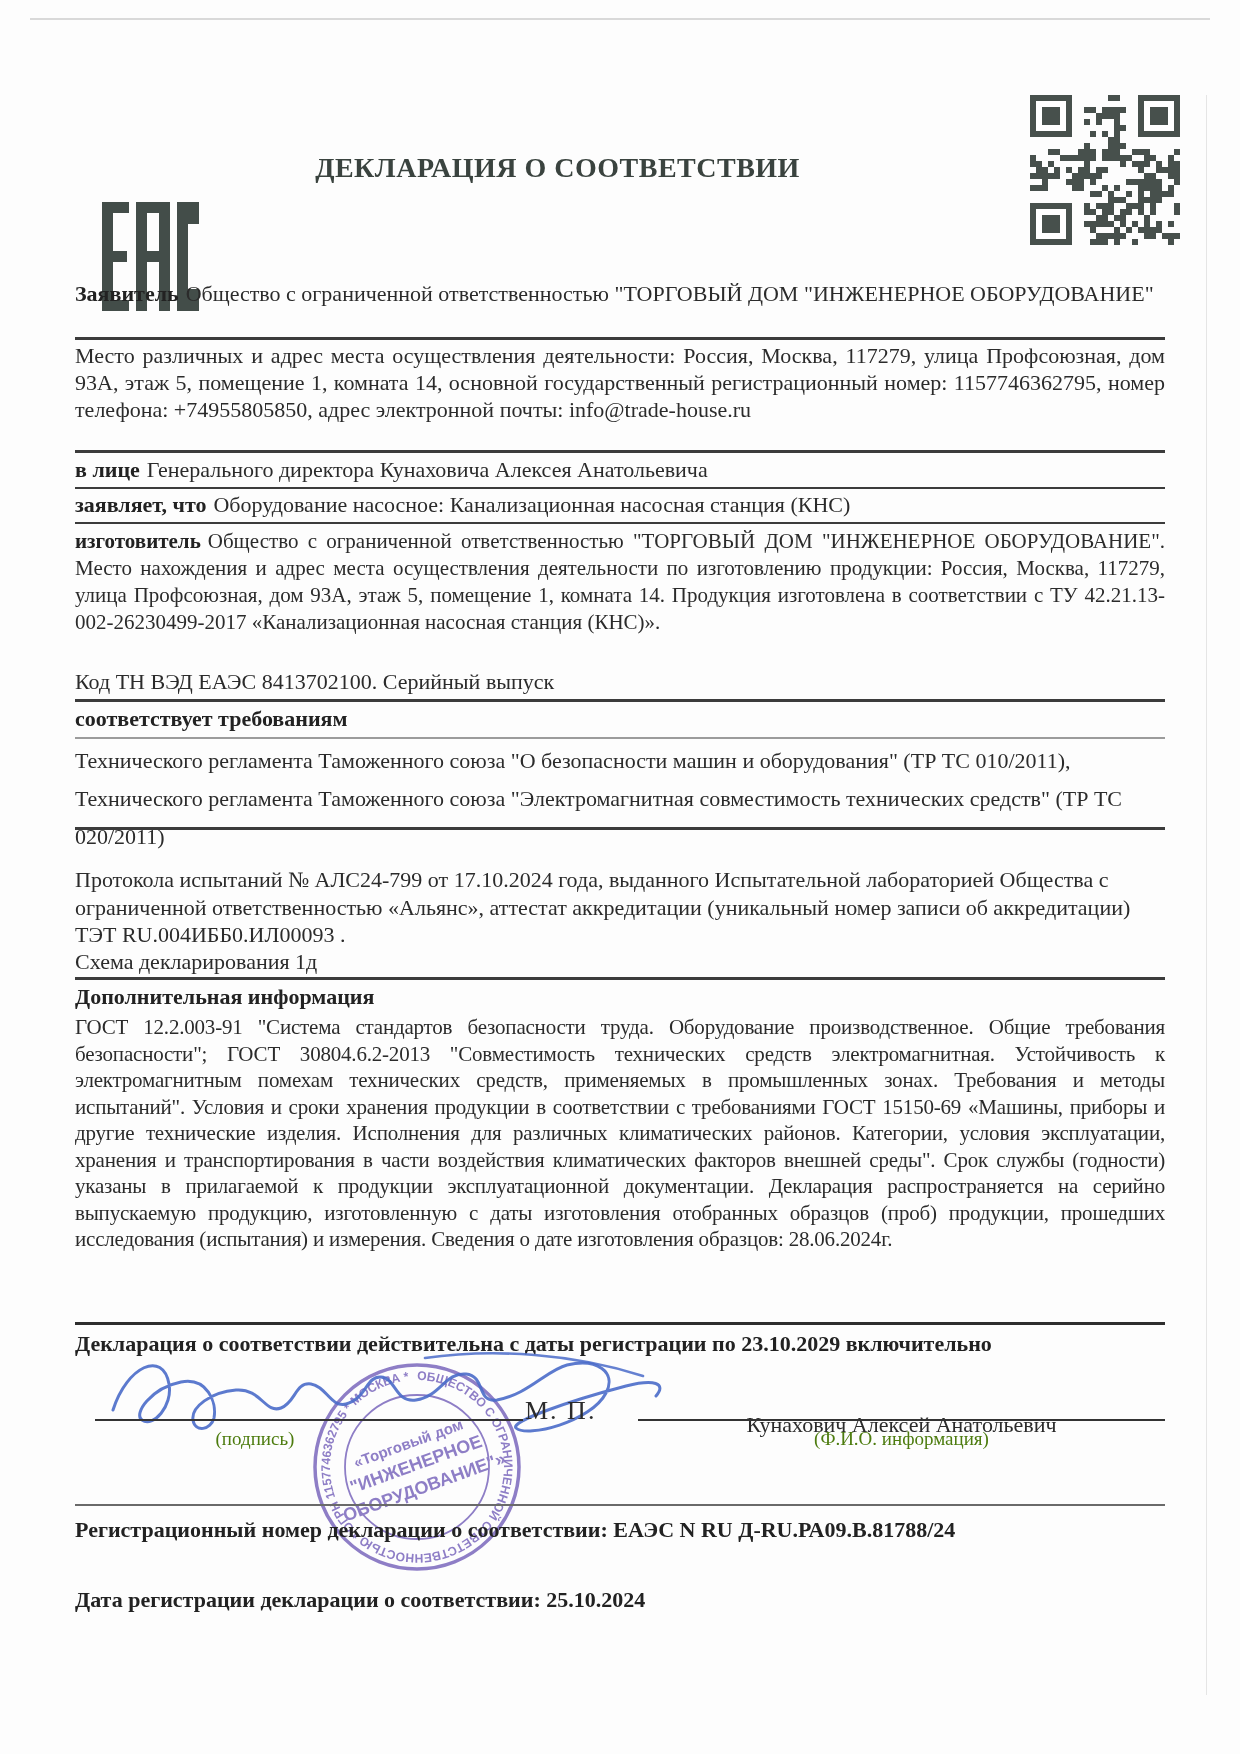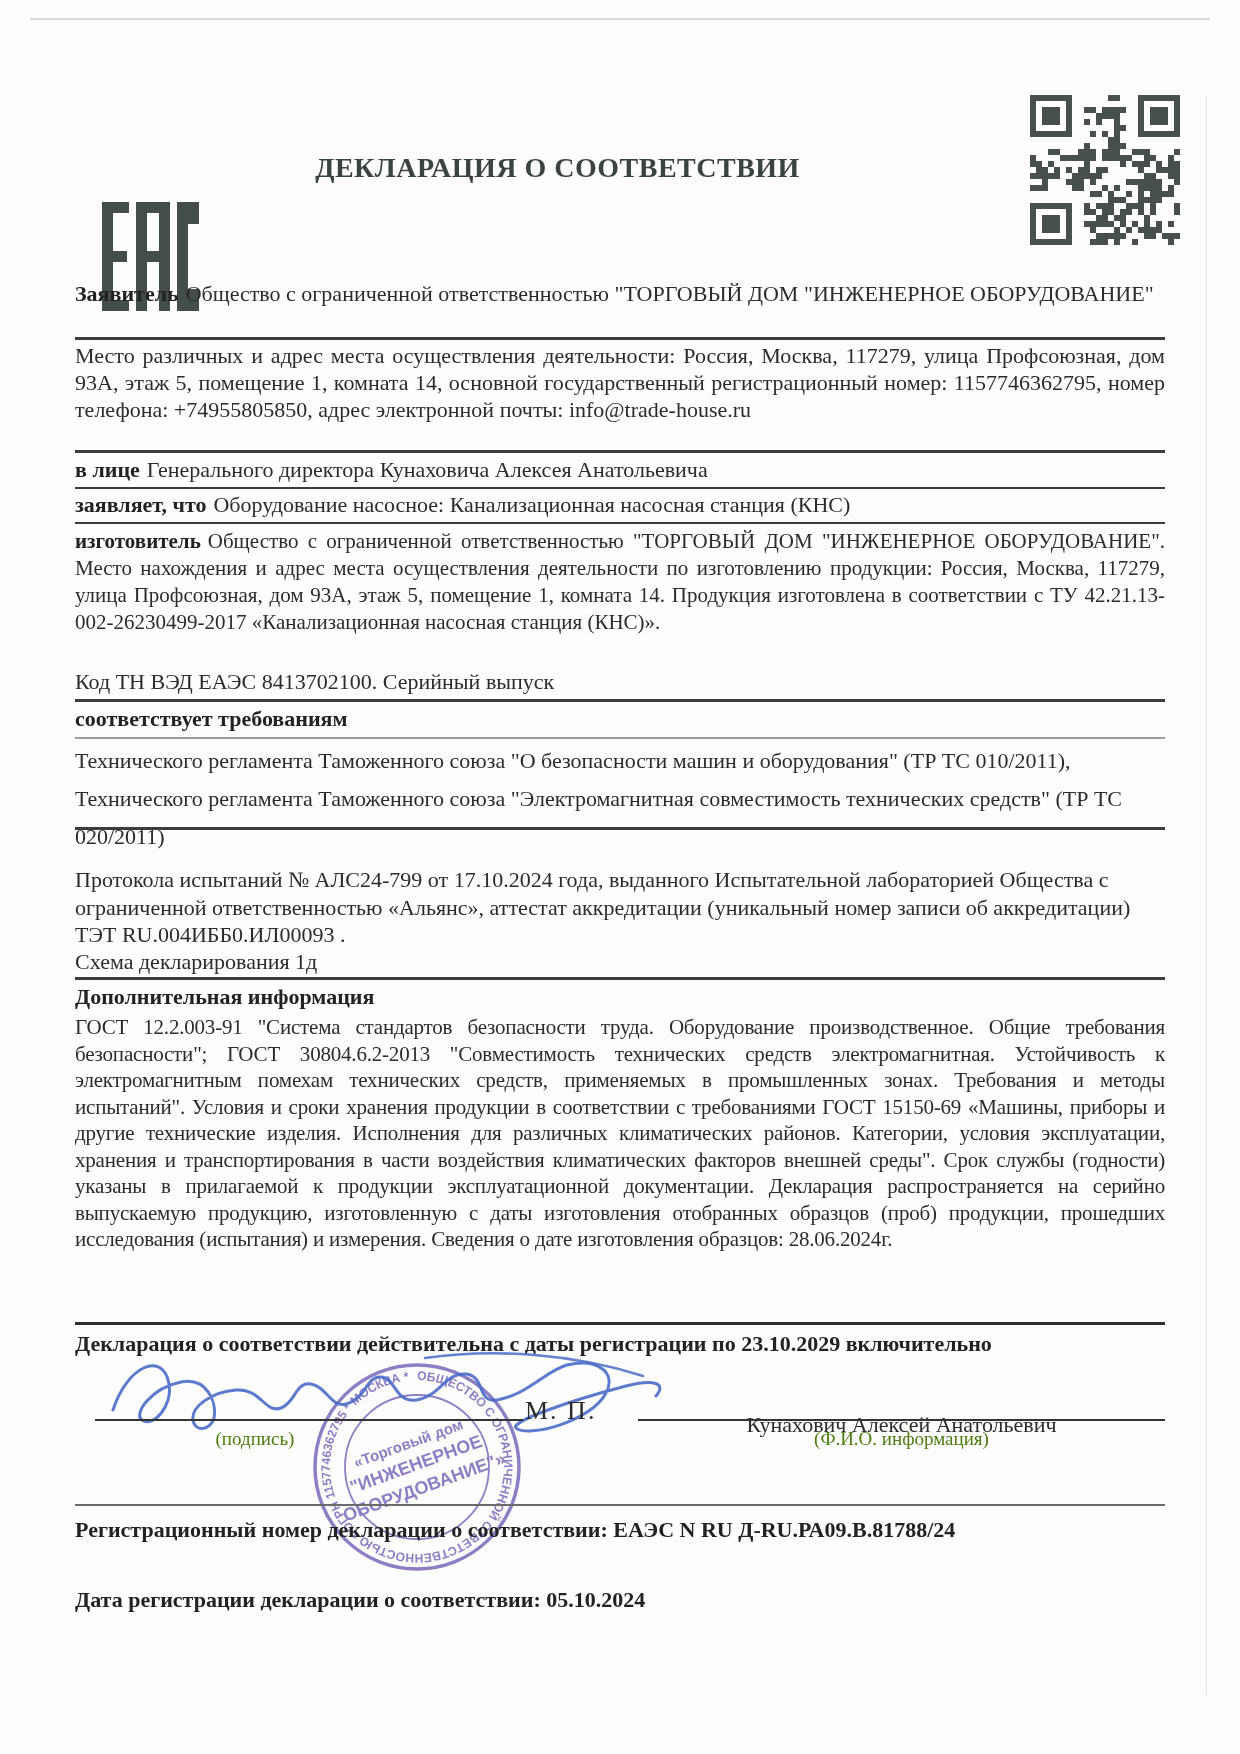--- a/index.html
+++ b/index.html
@@ -321,15 +321,15 @@
   <div class="abs" style="left:95px;top:1419px;width:428px;height:2px;background:#333;"></div>
   <div class="abs cap" style="left:95px;top:1428px;width:320px;">(подпись)</div>
   <div class="abs" style="left:525px;top:1396px;font-size:26px;letter-spacing:2px;">М. П.</div>
   <div class="abs" style="left:638px;top:1412px;width:527px;text-align:center;font-size:22px;">Кунахович Алексей Анатольевич</div>
   <div class="abs" style="left:638px;top:1419px;width:527px;height:2px;background:#333;"></div>
   <div class="abs cap" style="left:638px;top:1428px;width:527px;">(Ф.И.О. информация)</div>
 
   <div class="hr" style="top:1504px;height:1.5px;background:#6a6a6a;"></div>
 
   <div class="abs txt b" style="top:1516px;">Регистрационный номер декларации о соответствии: ЕАЭС N RU Д-RU.РА09.В.81788/24</div>
-  <div class="abs txt b" style="top:1586px;">Дата регистрации декларации о соответствии: 05.10.2024</div>
+  <div class="abs txt b" style="top:1586px;">Дата регистрации декларации о соответствии: 25.10.2024</div>
 
 </div>
 
 </body></html>

